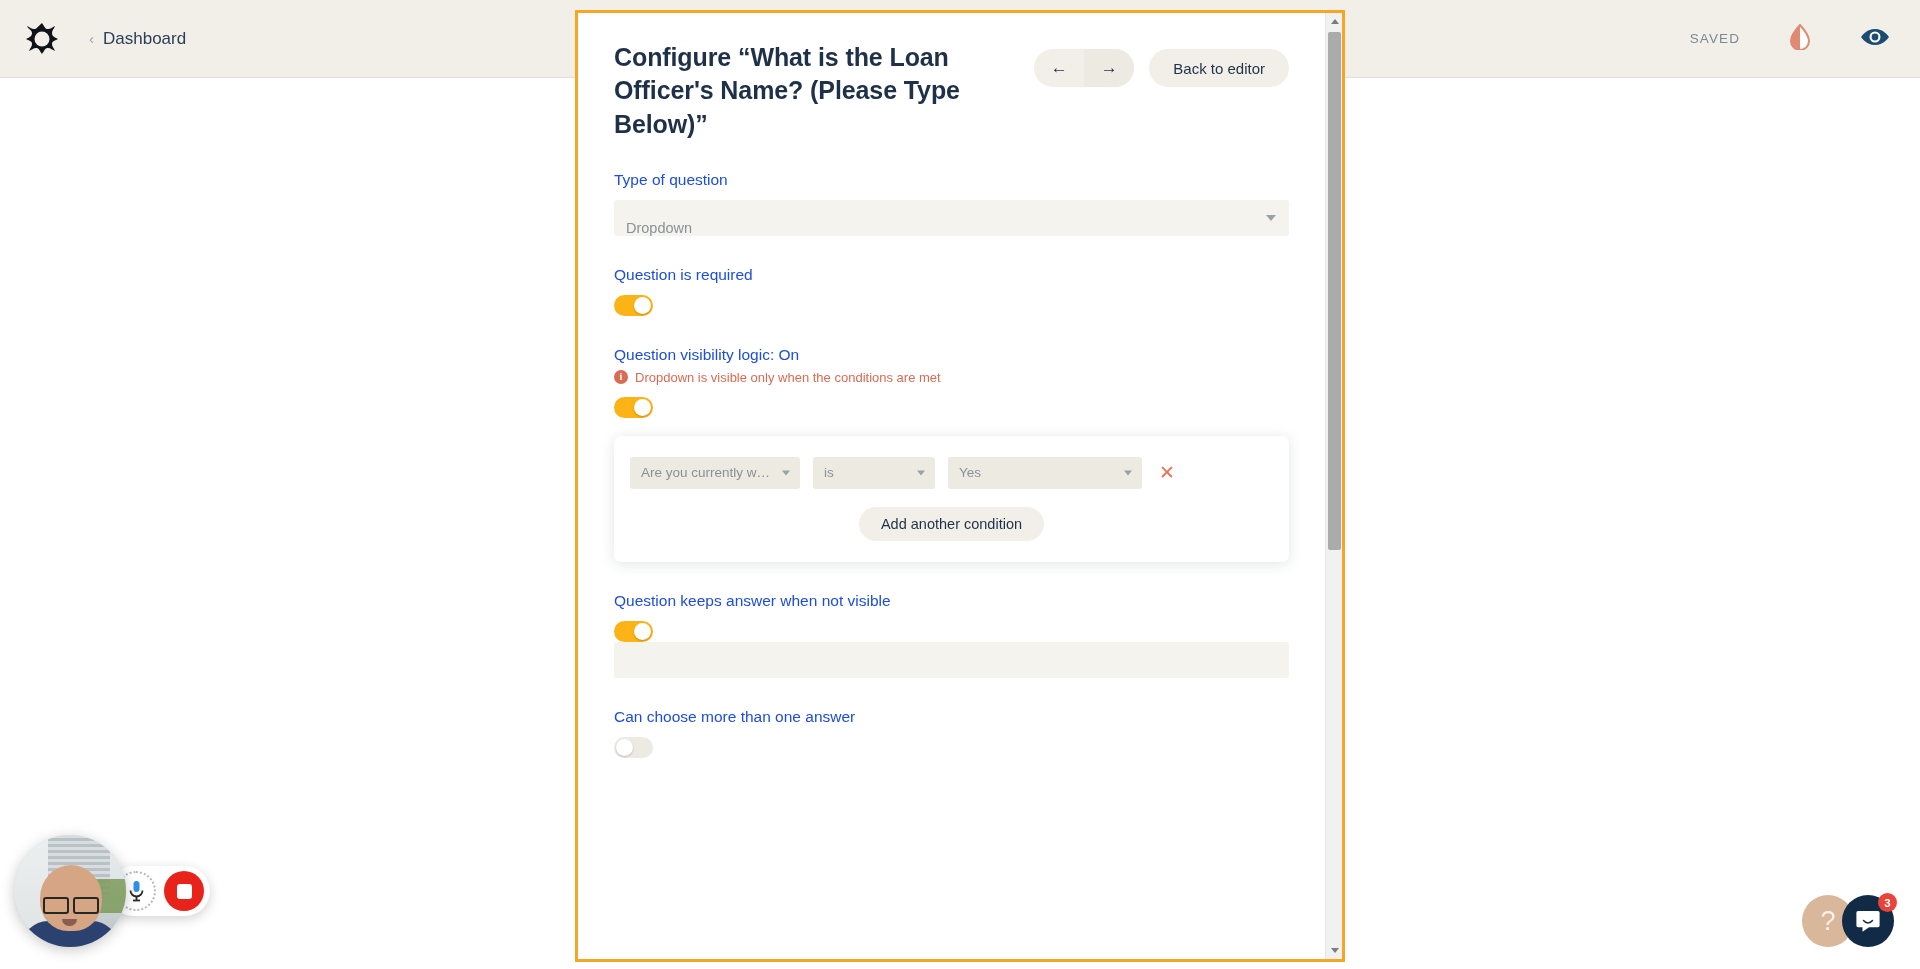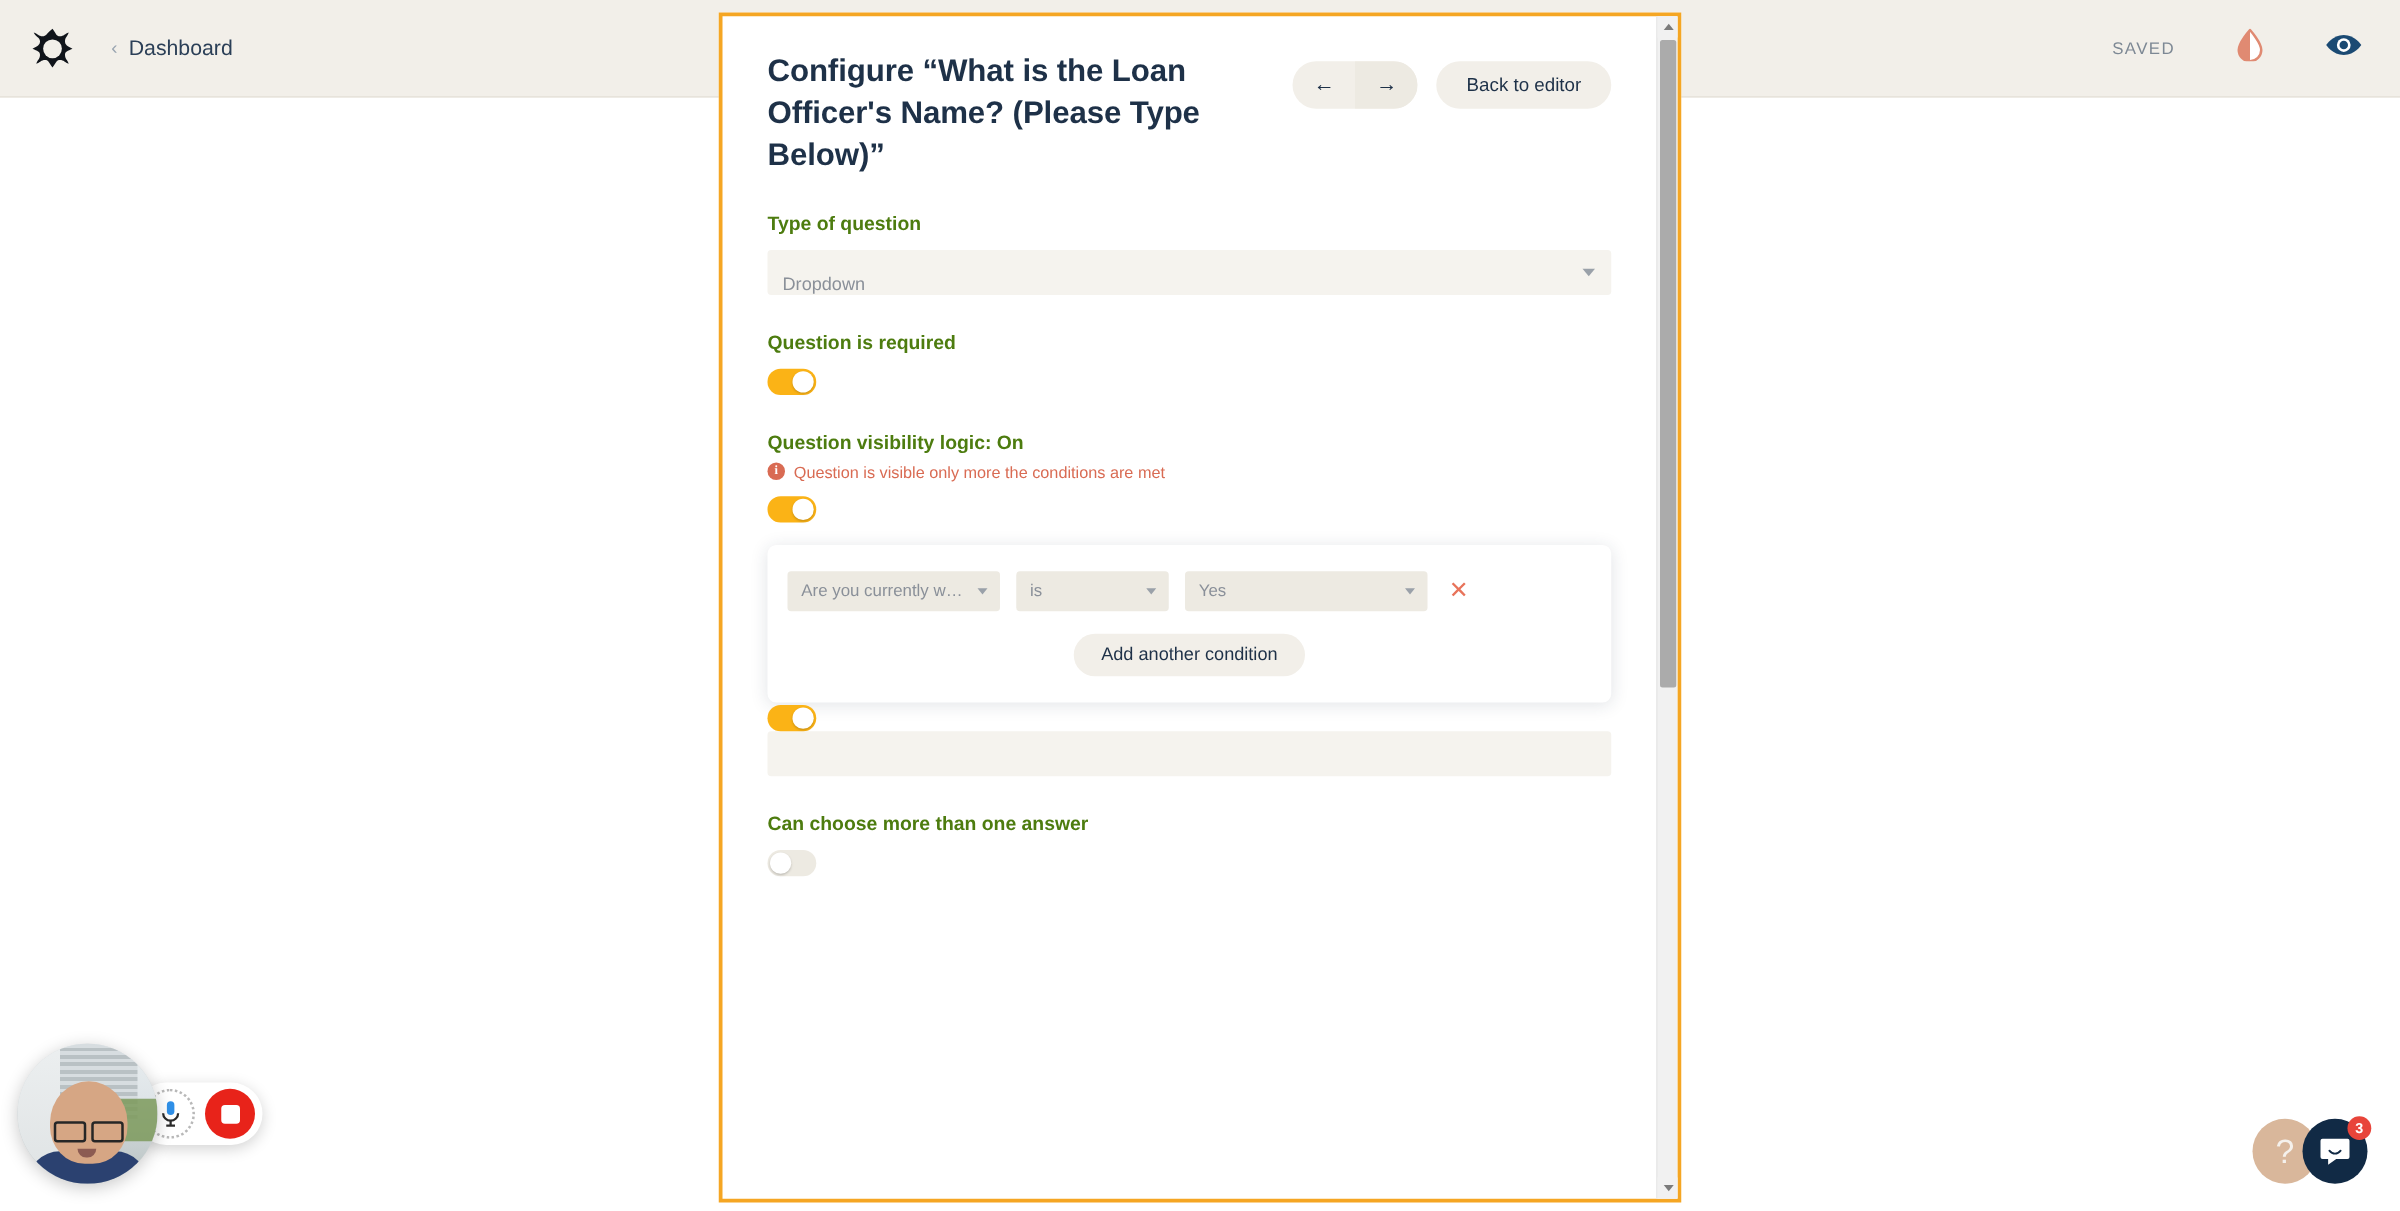--- a/index.html
+++ b/index.html
@@ -145,24 +145,24 @@
     color: #1E3148;
     font-size: 15px;
     cursor: pointer;
     font-family: "Liberation Sans", sans-serif;
     white-space: nowrap;
   }
 
   
   .field-label {
     font-size: 15.5px;
-    color: #4d7c0f;
+    color: #1d4ed8;
     margin-top: 30px;
     margin-bottom: 11px;
-    font-weight: 700;
+    font-weight: 400;
   }
   .field-label.tight { margin-bottom: 6px; }
 
   .sel {
     position: relative;
     width: 100%;
     height: 36px;
     background: #F5F3EE;
     border: none;
     border-radius: 3px;
@@ -573,21 +573,21 @@
       
       <div class="field-label">Question is required</div>
       <div class="toggle on">
         <span class="knob"></span>
       </div>
 
       
       <div class="field-label tight">Question visibility logic: On</div>
       <div class="vis-note">
         <span class="info-dot">i</span>
-        <span>Question is visible only more the conditions are met</span>
+        <span>Dropdown is visible only when the conditions are met</span>
       </div>
       <div class="toggle on">
         <span class="knob"></span>
       </div>
 
       
       <div class="cond-card">
         <div class="cond-row">
           <div class="cond-sel c1">
             <span>Are you currently w…</span>
@@ -600,20 +600,21 @@
           <div class="cond-sel c3">
             <span>Yes</span>
             <span class="caret"></span>
           </div>
           <button class="del-cond">✕</button>
         </div>
         <button class="add-cond">Add another condition</button>
       </div>
 
       
+      <div class="field-label">Question keeps answer when not visible</div>
       <div class="toggle on">
         <span class="knob"></span>
       </div>
 
       
       <input class="text-input" type="text" placeholder="" style="">
 
       
       <div class="field-label">Can choose more than one answer</div>
       <div class="toggle off">

